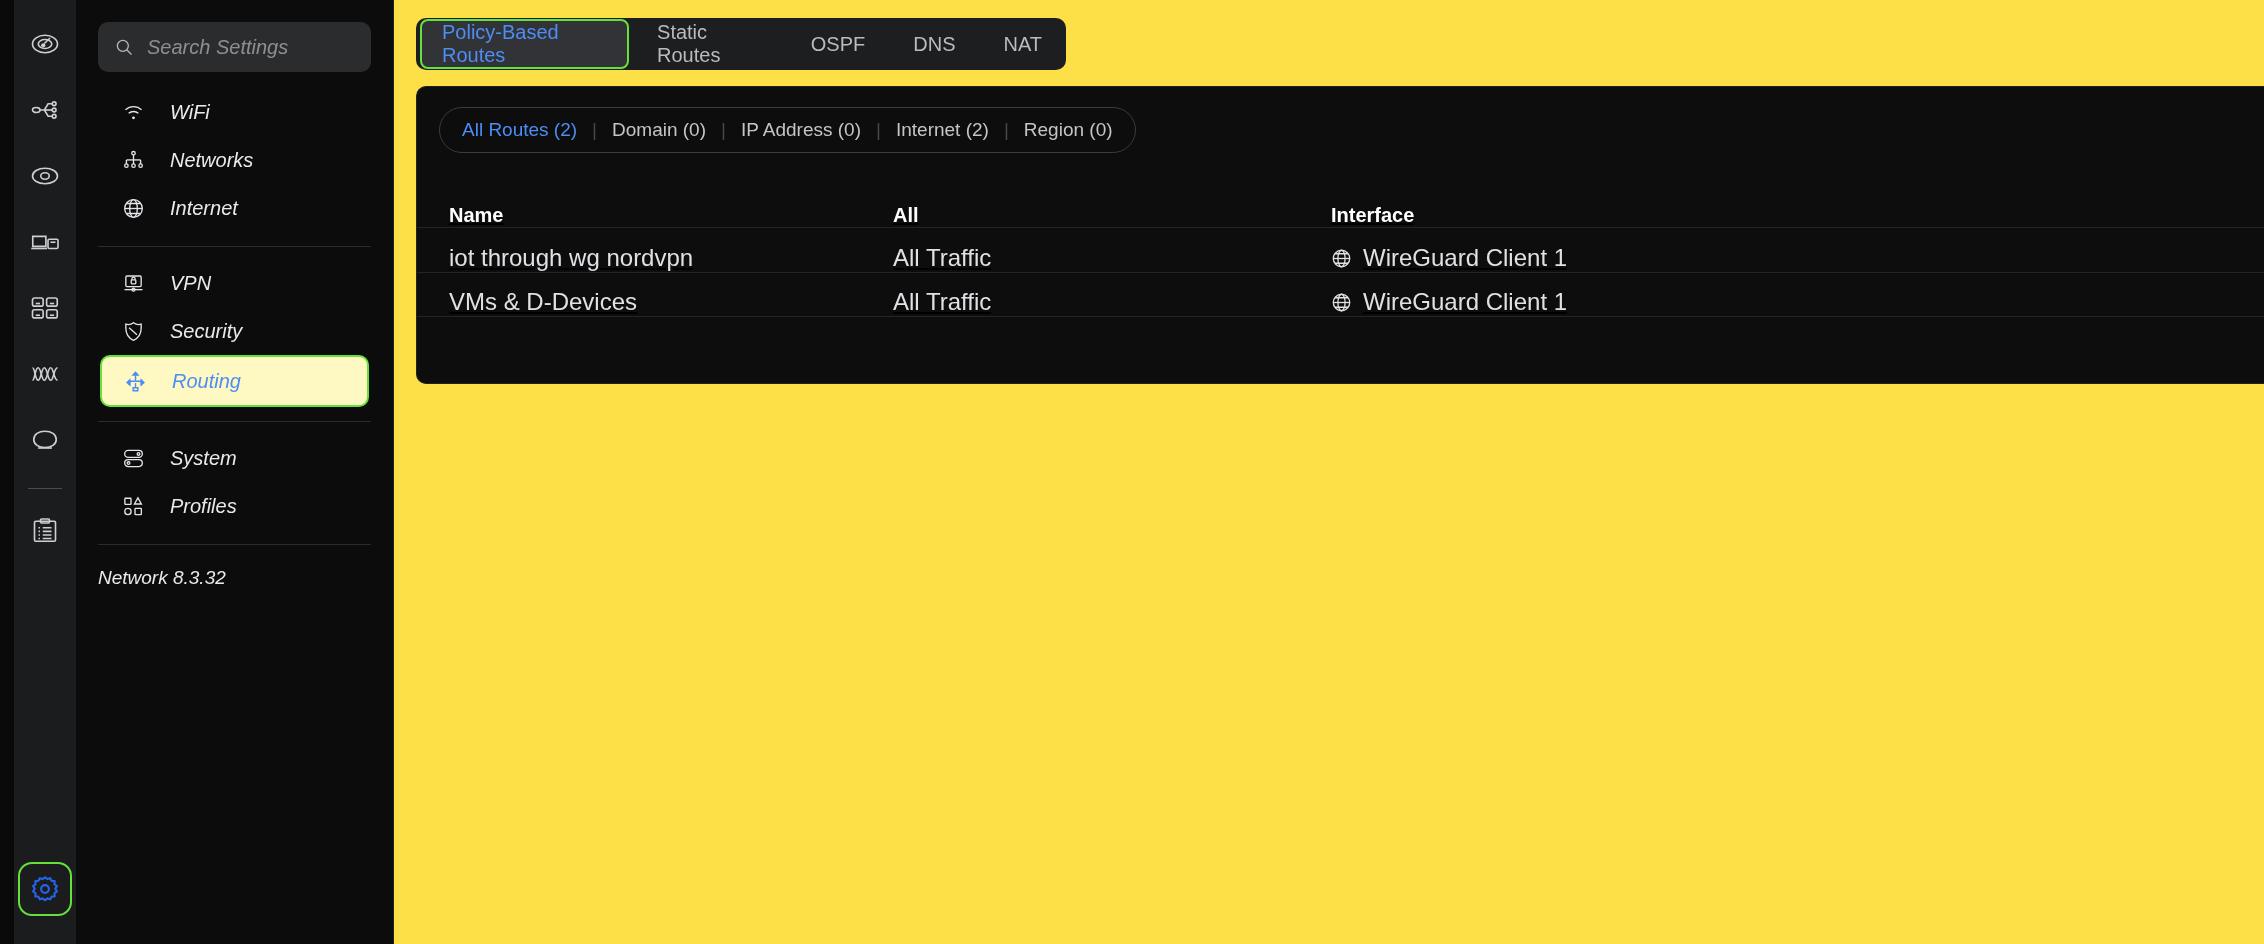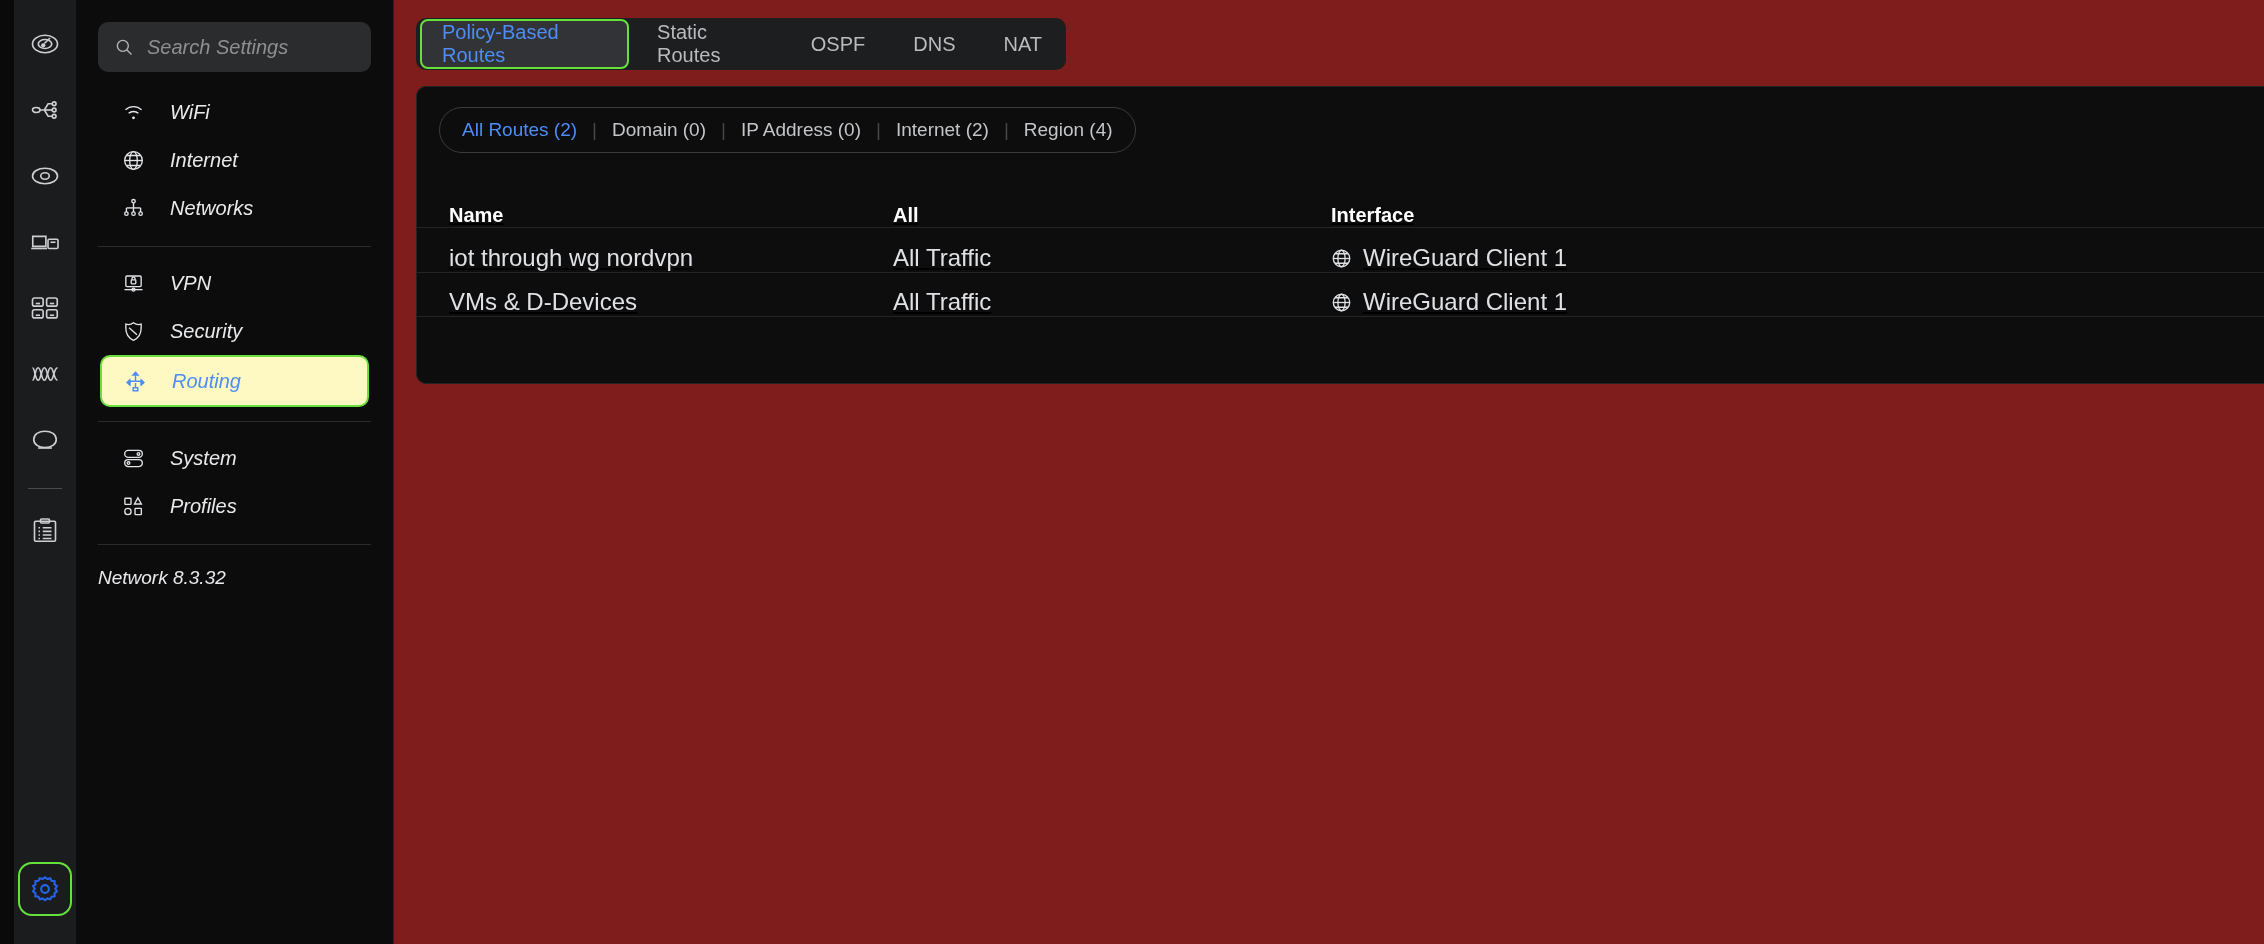--- a/index.html
+++ b/index.html
@@ -105,21 +105,21 @@
     color: #e9eaec; font-size: 19px;
   }
   .rel-link {
     padding: 20px 22px 0 22px;
     color: #4d8df5; font-size: 19px; cursor: pointer;
   }
 
   
   .main {
     flex: 1 1 auto; height: 944px;
-    background: #7f1d1d;
+    background: #fde047;
     position: relative;
     padding-top: 18px;
   }
   .tabs {
     margin-left: 22px;
     width: 650px;
     height: 52px;
     background: #1d1e20;
     border-radius: 10px;
     display: flex; align-items: center;
@@ -303,42 +303,42 @@
             <path d="M6.9 12.9 C9.8 10.3 14.2 10.3 17.1 12.9"></path>
             <circle cx="12" cy="17.6" r="1.5" fill="#e3e5e8" stroke="none"></circle>
           </svg>
         </span>
         <span class="nlabel">WiFi</span>
       </div>
 
       <div class="nav-item">
         <span class="nic">
           <svg viewBox="0 0 24 24" fill="none" stroke="#e3e5e8" stroke-width="1.4">
-            <circle cx="12" cy="12" r="9.2"></circle>
-            <ellipse cx="12" cy="12" rx="4" ry="9.2"></ellipse>
-            <path d="M2.8 12 h18.4"></path>
-            <path d="M4.6 6.8 h14.8 M4.6 17.2 h14.8"></path>
-          </svg>
-        </span>
-        <span class="nlabel">Internet</span>
-      </div>
-
-      <div class="nav-item">
-        <span class="nic">
-          <svg viewBox="0 0 24 24" fill="none" stroke="#e3e5e8" stroke-width="1.4">
             <circle cx="12" cy="4.4" r="1.8"></circle>
             <path d="M12 6.2 v5.2"></path>
             <path d="M4.6 11.4 h14.8"></path>
             <path d="M4.6 11.4 v4.2 M12 11.4 v4.2 M19.4 11.4 v4.2"></path>
             <circle cx="4.6" cy="17.4" r="1.8"></circle>
             <circle cx="12" cy="17.4" r="1.8"></circle>
             <circle cx="19.4" cy="17.4" r="1.8"></circle>
           </svg>
         </span>
         <span class="nlabel">Networks</span>
+      </div>
+
+      <div class="nav-item">
+        <span class="nic">
+          <svg viewBox="0 0 24 24" fill="none" stroke="#e3e5e8" stroke-width="1.4">
+            <circle cx="12" cy="12" r="9.2"></circle>
+            <ellipse cx="12" cy="12" rx="4" ry="9.2"></ellipse>
+            <path d="M2.8 12 h18.4"></path>
+            <path d="M4.6 6.8 h14.8 M4.6 17.2 h14.8"></path>
+          </svg>
+        </span>
+        <span class="nlabel">Internet</span>
       </div>
     </div>
 
     <div class="nav-divider"></div>
 
     <div class="nav-group" style="margin-top:0">
       <div class="nav-item">
         <span class="nic">
           <svg viewBox="0 0 24 24" fill="none" stroke="#e3e5e8" stroke-width="1.4">
             <rect x="4" y="4.2" width="16" height="11" rx="1.2"></rect>
@@ -425,21 +425,21 @@
 
       <div class="filter-pill">
         <span class="filt sel">All Routes (2)</span>
         <span class="filt-sep">|</span>
         <span class="filt">Domain (0)</span>
         <span class="filt-sep">|</span>
         <span class="filt">IP Address (0)</span>
         <span class="filt-sep">|</span>
         <span class="filt">Internet (2)</span>
         <span class="filt-sep">|</span>
-        <span class="filt">Region (4)</span>
+        <span class="filt">Region (0)</span>
       </div>
 
       <div class="tbl">
 
         <div class="thead">
           <div class="c-name">Name</div>
           <div class="c-all">All</div>
           <div class="c-if">Interface</div>
         </div>
 

